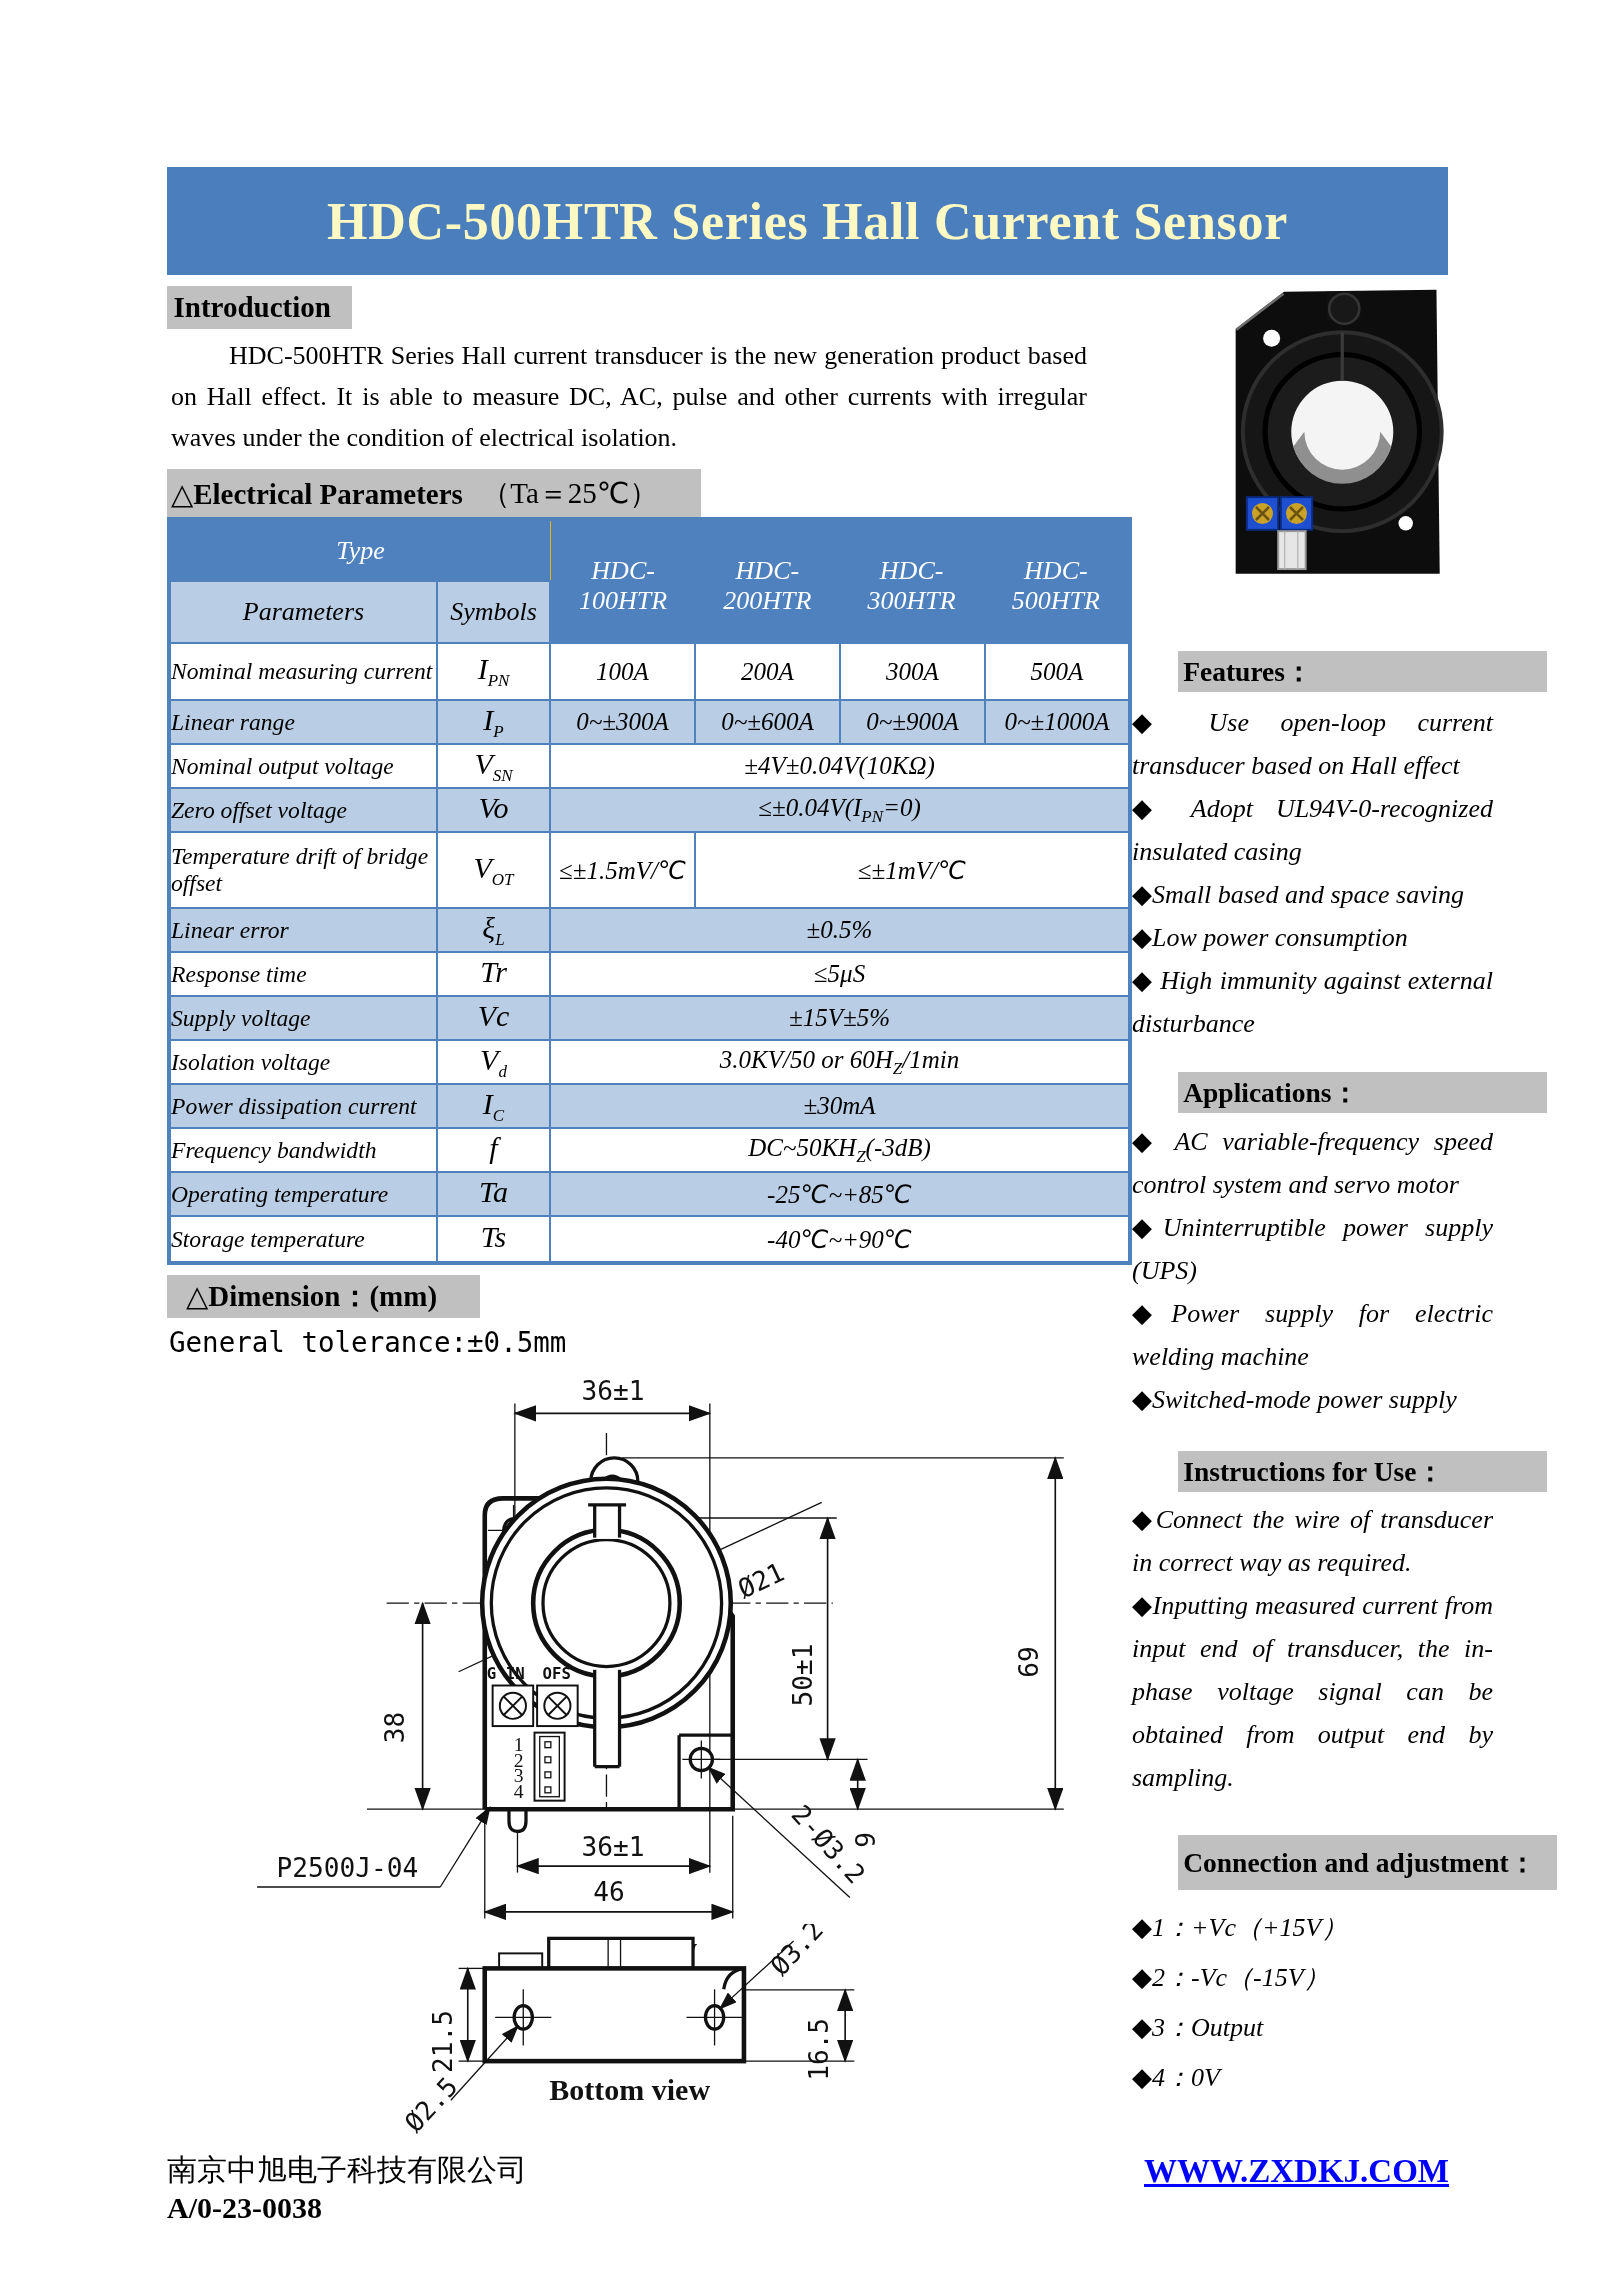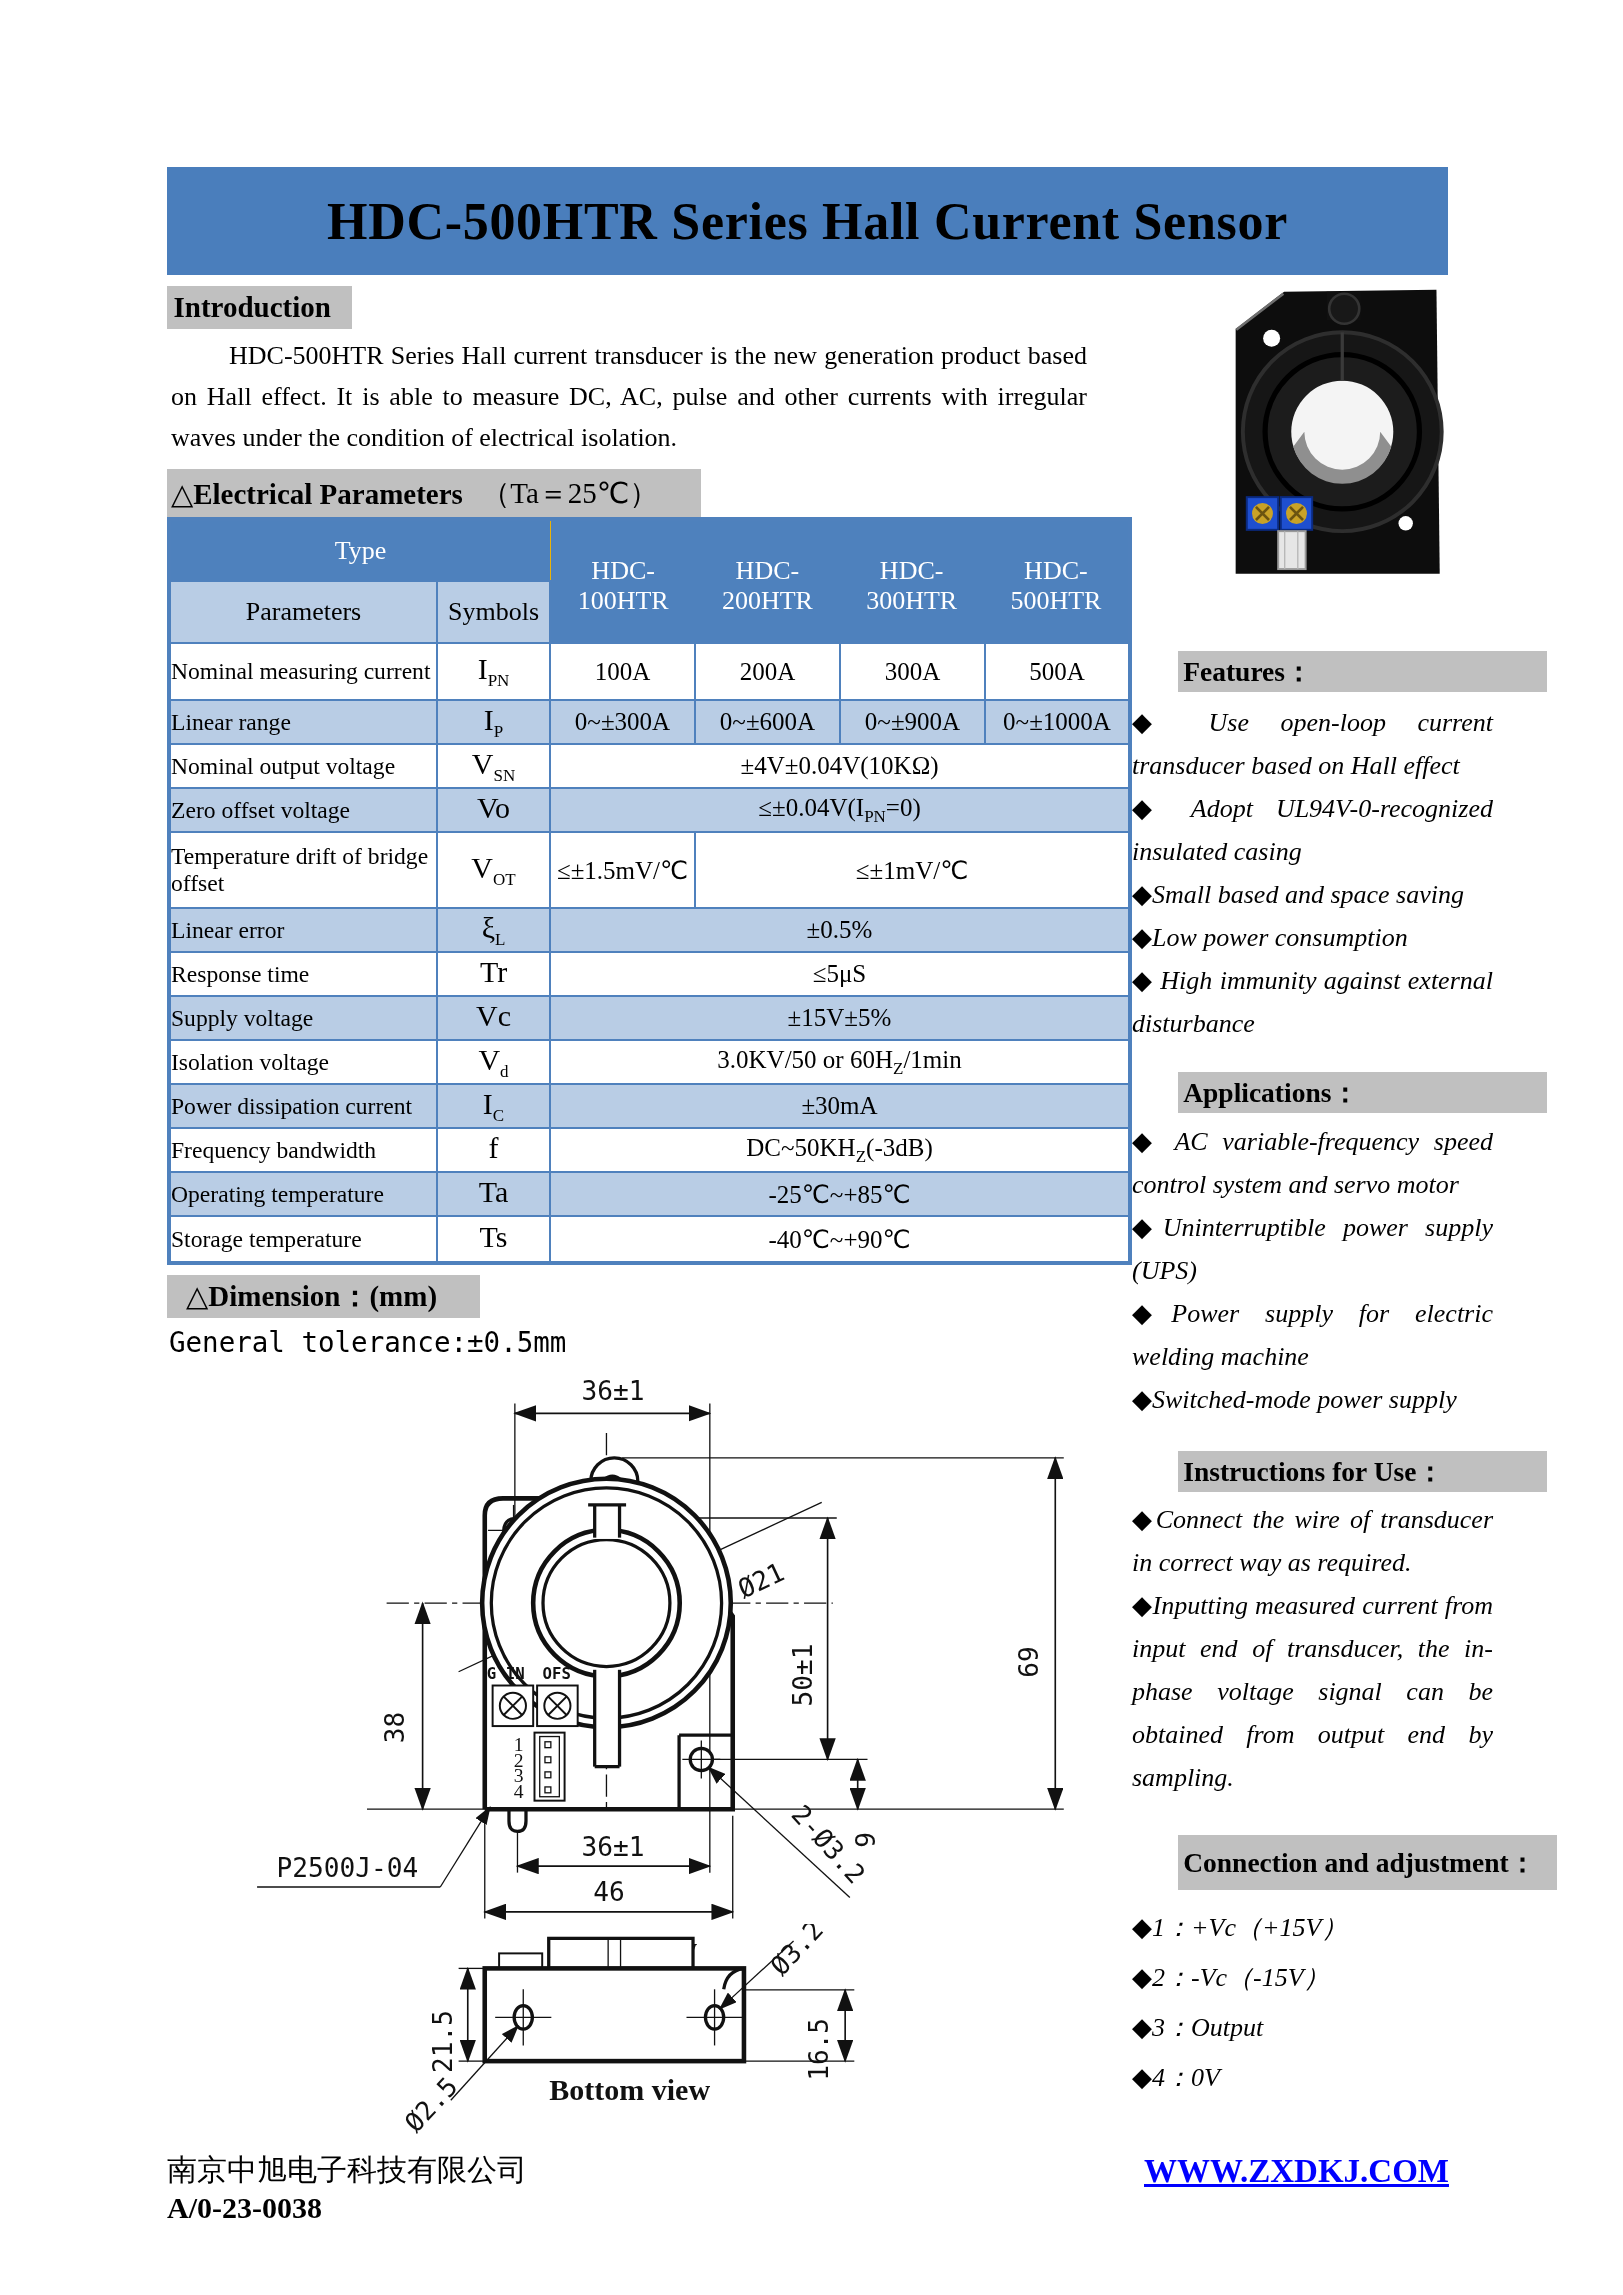--- a/index.html
+++ b/index.html
@@ -3,37 +3,37 @@
 <meta charset="utf-8">
 <style>
   html,body{margin:0;padding:0;background:#ffffff;}
   .page{position:relative;width:1623px;height:2295px;background:#ffffff;overflow:hidden;
         font-family:"Liberation Serif","DejaVu Sans",serif;color:#000;}
   .abs{position:absolute;}
 
   
   .banner{left:167px;top:167px;width:1281px;height:108px;background:#4a7ebc;
           display:flex;align-items:center;justify-content:center;}
-  .banner h1{margin:0;font-size:52px;font-weight:bold;color:#000000;letter-spacing:0.7px;}
+  .banner h1{margin:0;font-size:52px;font-weight:bold;color:#fef9c3;letter-spacing:0.7px;}
 
   
   .glabel{background:#c0c0c0;display:flex;align-items:center;font-weight:bold;}
   .intro-label{left:167px;top:286px;width:178px;height:43px;font-size:29px;padding-left:6.5px;}
   .elec-label{left:167px;top:469px;width:530px;height:50px;font-size:29px;padding-left:3.9px;}
   .elec-label .cond{font-weight:normal;margin-left:18.3px;}
   .dim-label{left:167px;top:1275px;width:294px;height:43px;font-size:29px;padding-left:19px;}
 
   .intro-text{left:171px;top:335px;width:916px;font-size:26px;line-height:41px;
               text-align:justify;text-indent:58px;}
 
   .tolerance{left:169px;top:1326px;font-size:27.5px;font-family:"DejaVu Sans Mono",monospace;}
 
   
   table.elec{position:absolute;left:167px;top:517px;width:962px;border-collapse:collapse;
-             table-layout:fixed;background:#eab308;border:4.6px solid #4f81bd;}
+             table-layout:fixed;background:#eab308;border:4.6px solid #4f81bd;font-style:italic;}
   table.elec td{border:2.6px solid #4f81bd;overflow:hidden;padding:0;}
   td.th-type{background:#4e81bd;color:#fff;border:0 !important;text-align:center;
              font-size:26px;height:59px;}
   td.th-models{background:#4e81bd;color:#fff;border:0 !important;vertical-align:middle;}
   .models-row{display:flex;padding-top:9.2px;}
   .models-row span{flex:1;text-align:center;font-size:26px;color:#fff;}
   tr.hh2{height:62px;}
   td.th-light{background:#b9cde5;border:2.6px solid #ffffff;text-align:center;font-size:26px;}
   tbody.data tr:nth-child(even){background:#b9cde5;}
   tbody.data tr:nth-child(odd){background:#ffffff;}

